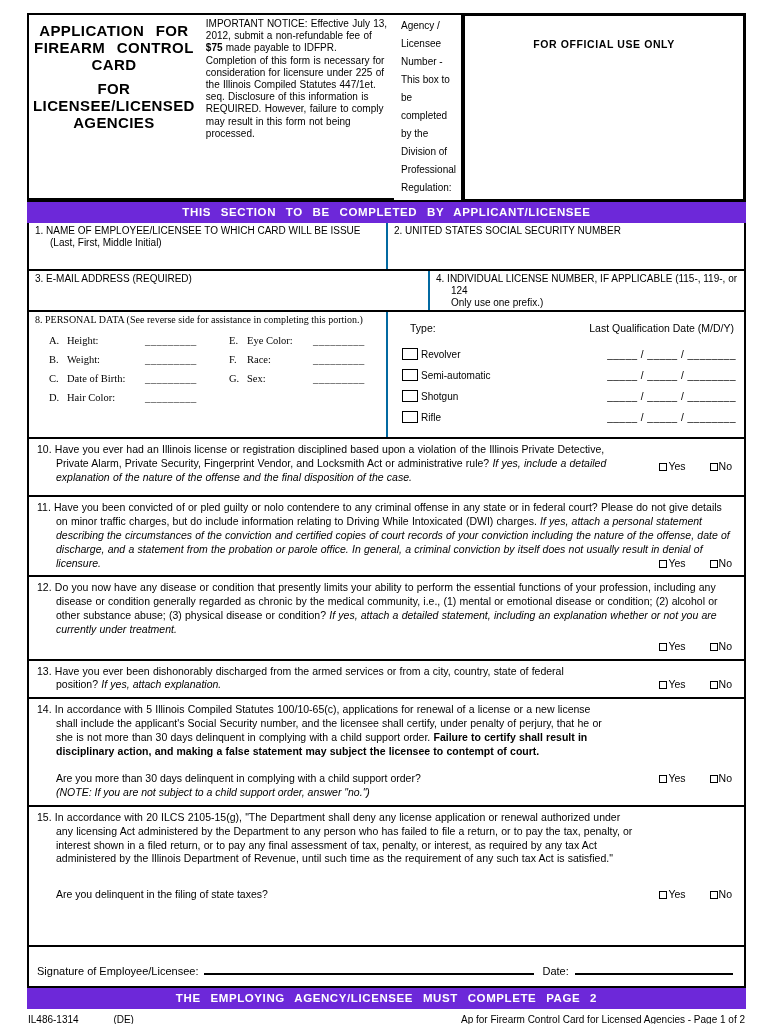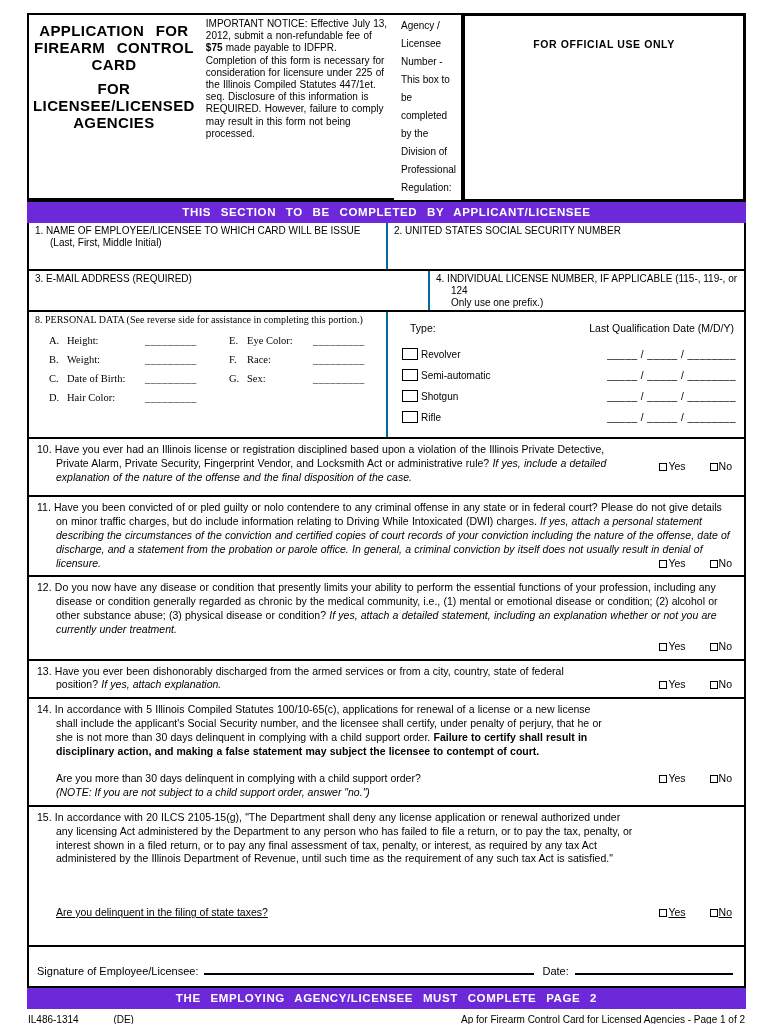--- a/index.html
+++ b/index.html
@@ -75,21 +75,21 @@
   .q12 { padding-bottom: 22px; }
   .q12 .yn { bottom: 5px; right: 12px; }
   .q13 { min-height: 32px; }
   .q13 .qtext { padding-right: 160px; }
   .q13 .yn { bottom: 5px; right: 12px; }
   .q14 .qtext { padding-right: 128px; }
   .q15 { min-height: 140px; }
   .q15 .qtext { padding-right: 96px; }
   .qline { display: flex; justify-content: space-between; padding-left: 19px; padding-right: 4px; margin-top: 14px; }
   .qnote { padding-left: 19px; }
-  .q15 .qline { margin-top: 40px; text-decoration: underline; }
+  .q15 .qline { margin-top: 22px; }
 
   
   .sig-box { border-bottom: 2px solid #000; padding: 16px 8px 9px 8px; display: flex; align-items: baseline; font-size: 11px; }
   .sig-line { flex: 1; border-bottom: 2px solid #000; height: 12px; margin: 0 8px 0 6px; max-width: 330px; }
   .date-line { width: 158px; border-bottom: 2px solid #000; height: 12px; margin-left: 6px; }
 
   
   .footer { display: flex; justify-content: space-between; font-size: 10px; margin-top: 5px; padding: 0 1px; }
   .footer-left span + span { margin-left: 32px; }
 </style>

